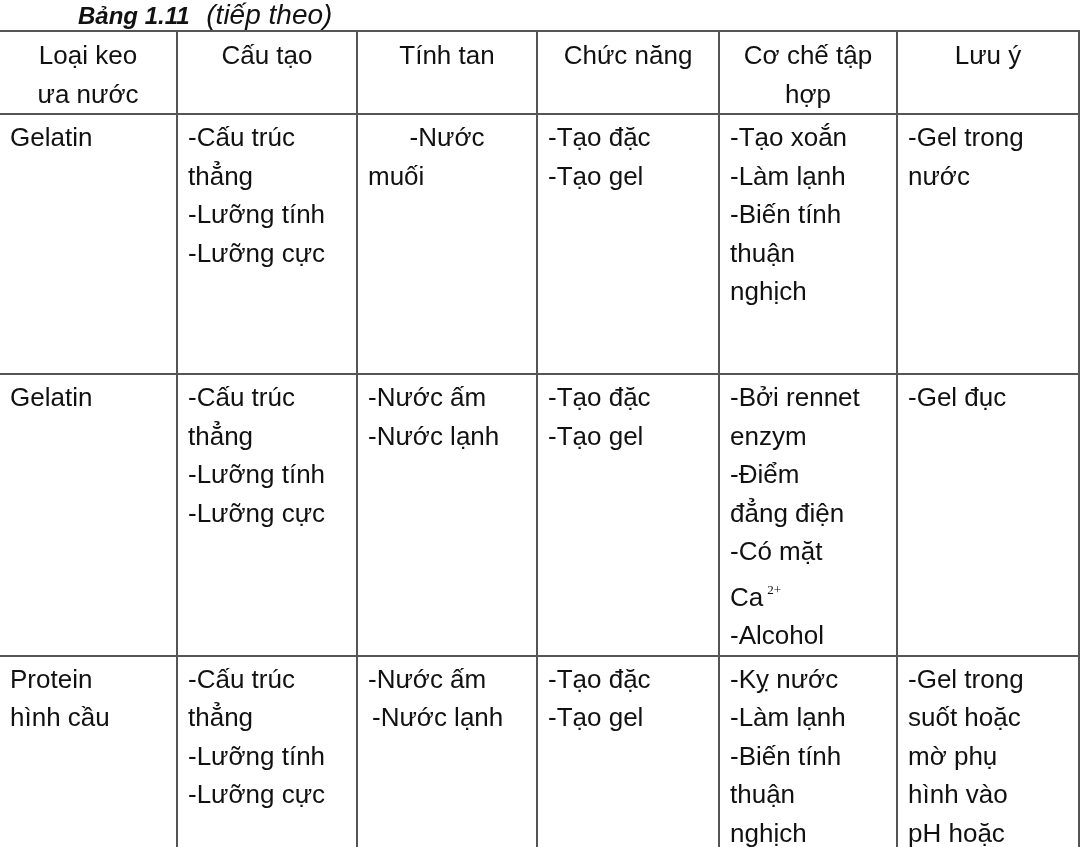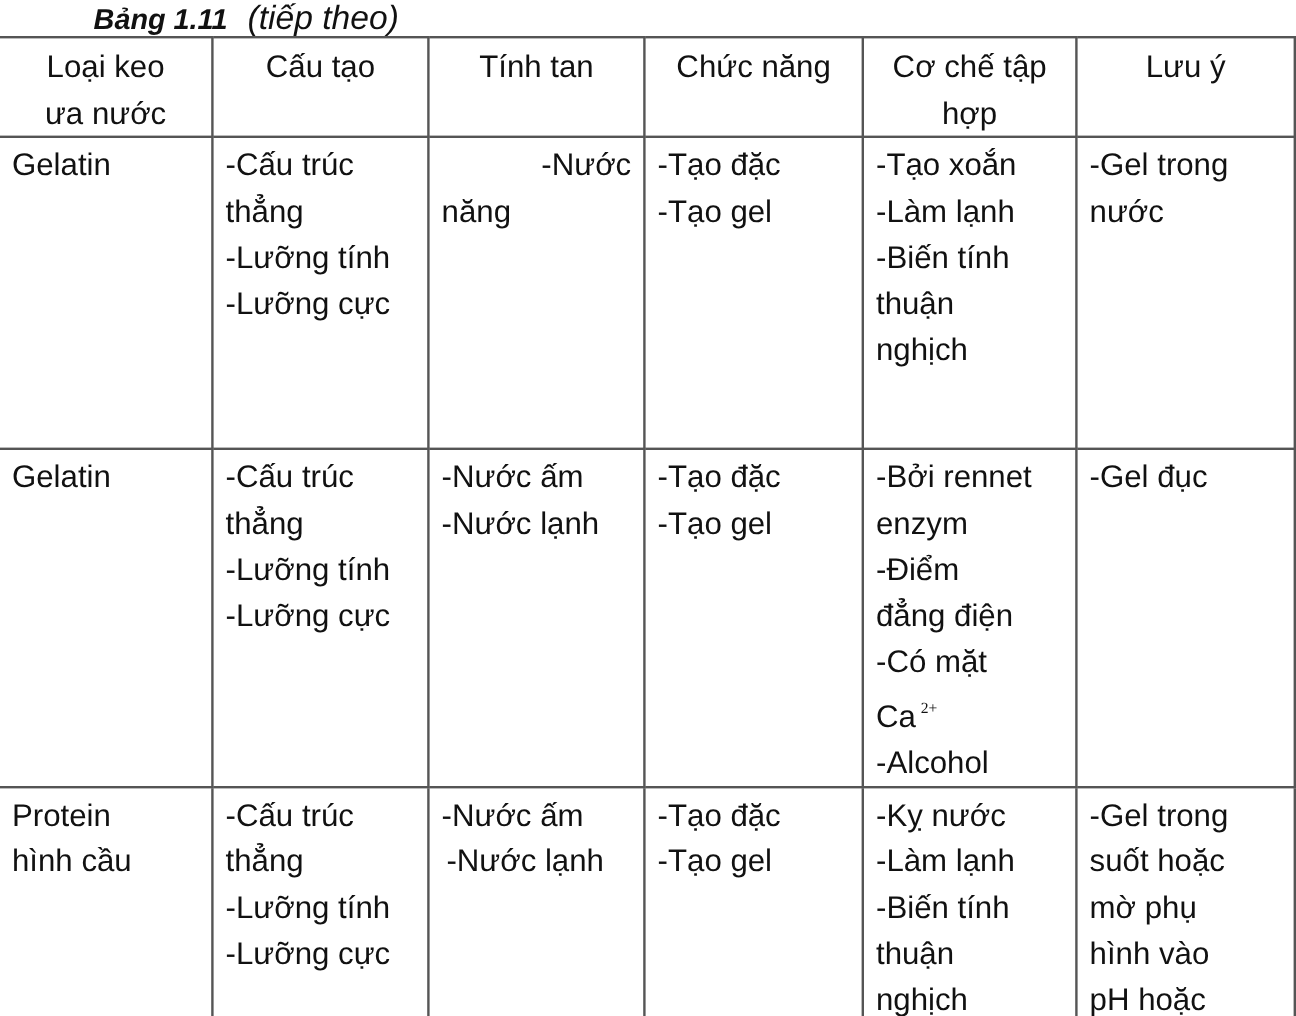--- a/index.html
+++ b/index.html
@@ -22,21 +22,21 @@
   table.tbl td, table.tbl th {
     border: 2px solid #555555;
     vertical-align: top;
     font-size: 26px; line-height: 38.5px;
     font-weight: normal;
     padding: 3px 10px 0 10px;
     overflow: hidden;
   }
   table.tbl th { text-align: center; padding-top: 4px; }
   .line { display: block; white-space: nowrap; }
-  .line.right { text-align: right; }
+  .line.right { text-align: center; }
   .line.indent { padding-left: 4px; }
   sup.sup { font-size: 13px; font-family: "Liberation Serif", serif; vertical-align: 12px; margin-left: 4px; }
 </style>
 </head>
 <body>
 
 <div class="caption">
   <span class="title">Bảng 1.11</span>
   <span class="sub">(tiếp theo)</span>
 </div>
@@ -79,21 +79,21 @@
       <span class="line">Gelatin</span>
     </td>
     <td>
       <span class="line">-Cấu trúc</span>
       <span class="line">thẳng</span>
       <span class="line">-Lưỡng tính</span>
       <span class="line">-Lưỡng cực</span>
     </td>
     <td>
       <span class="line right">-Nước</span>
-      <span class="line">năng</span>
+      <span class="line">muối</span>
     </td>
     <td>
       <span class="line">-Tạo đặc</span>
       <span class="line">-Tạo gel</span>
     </td>
     <td>
       <span class="line">-Tạo xoắn</span>
       <span class="line">-Làm lạnh</span>
       <span class="line">-Biến tính</span>
       <span class="line">thuận</span>

